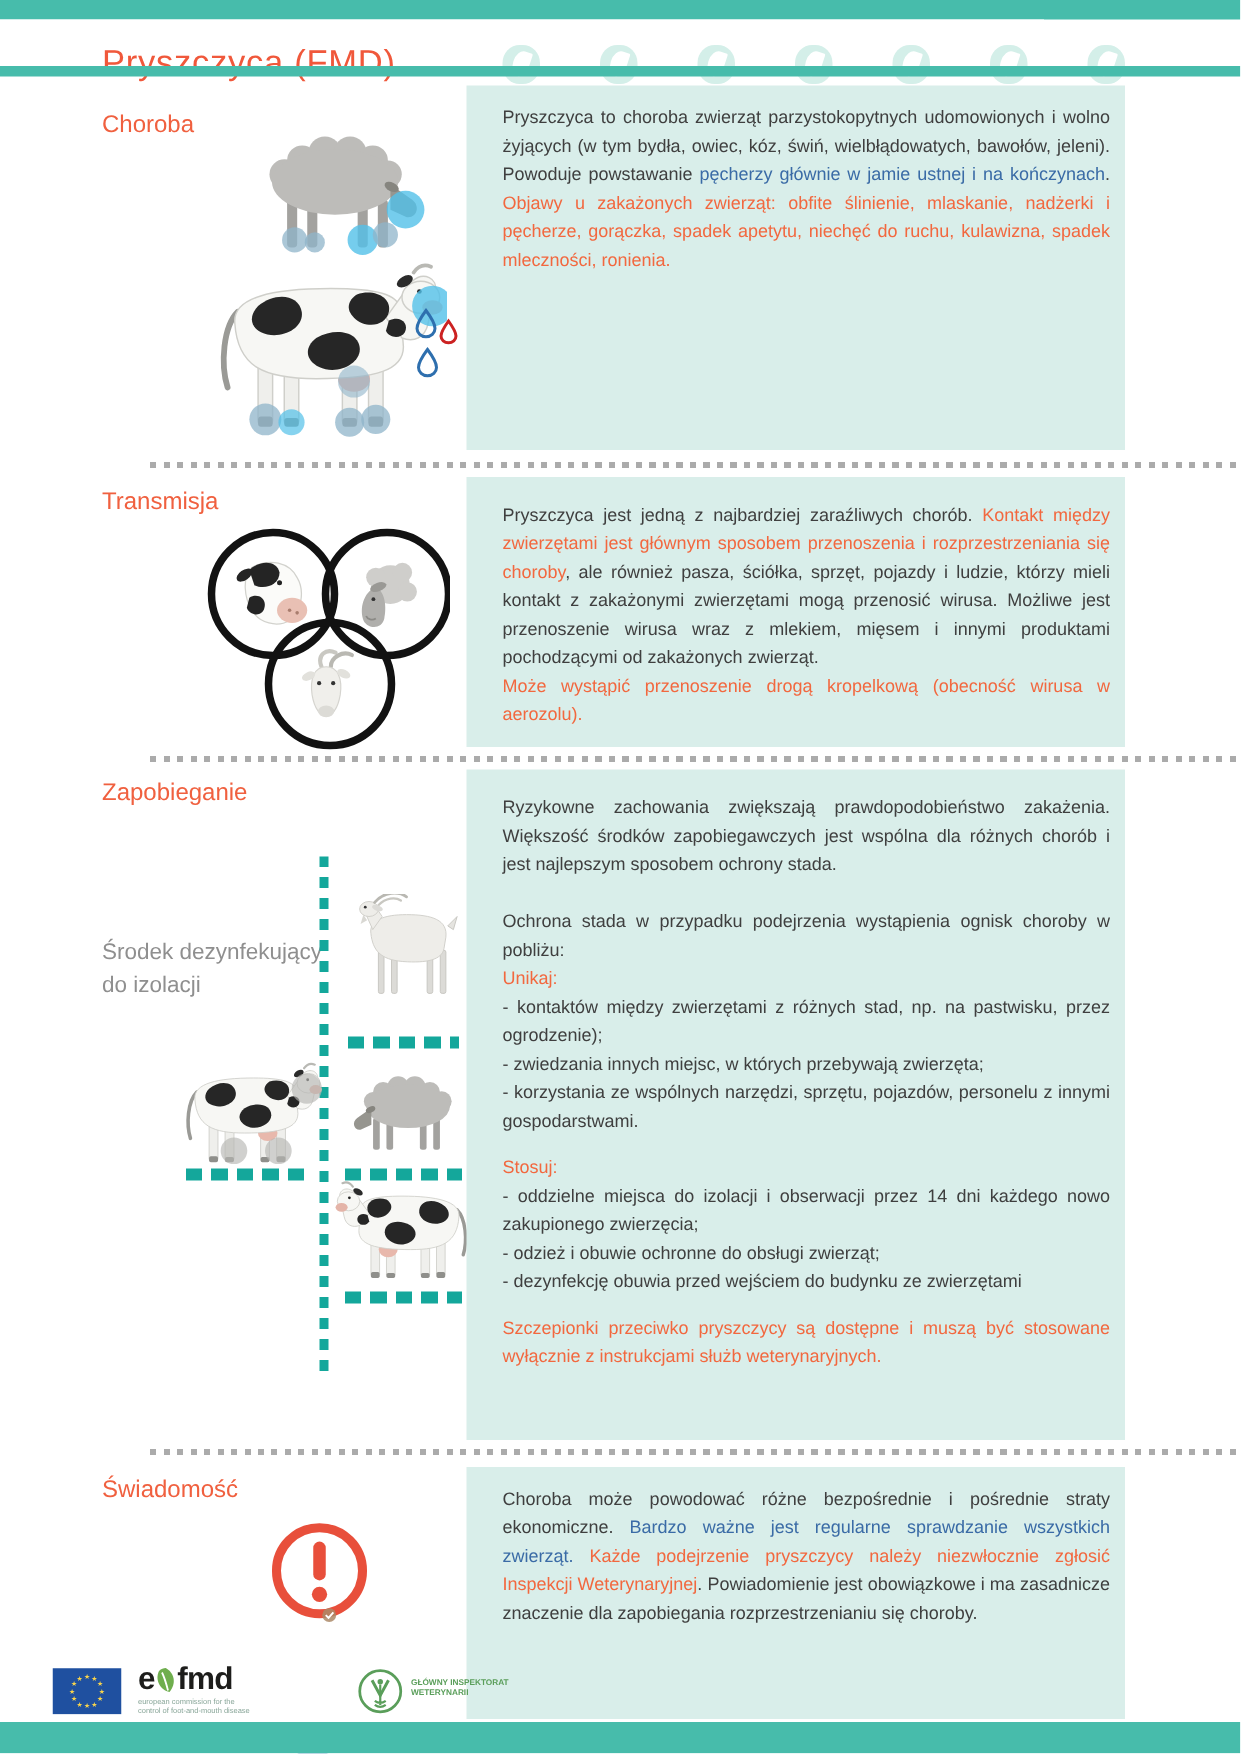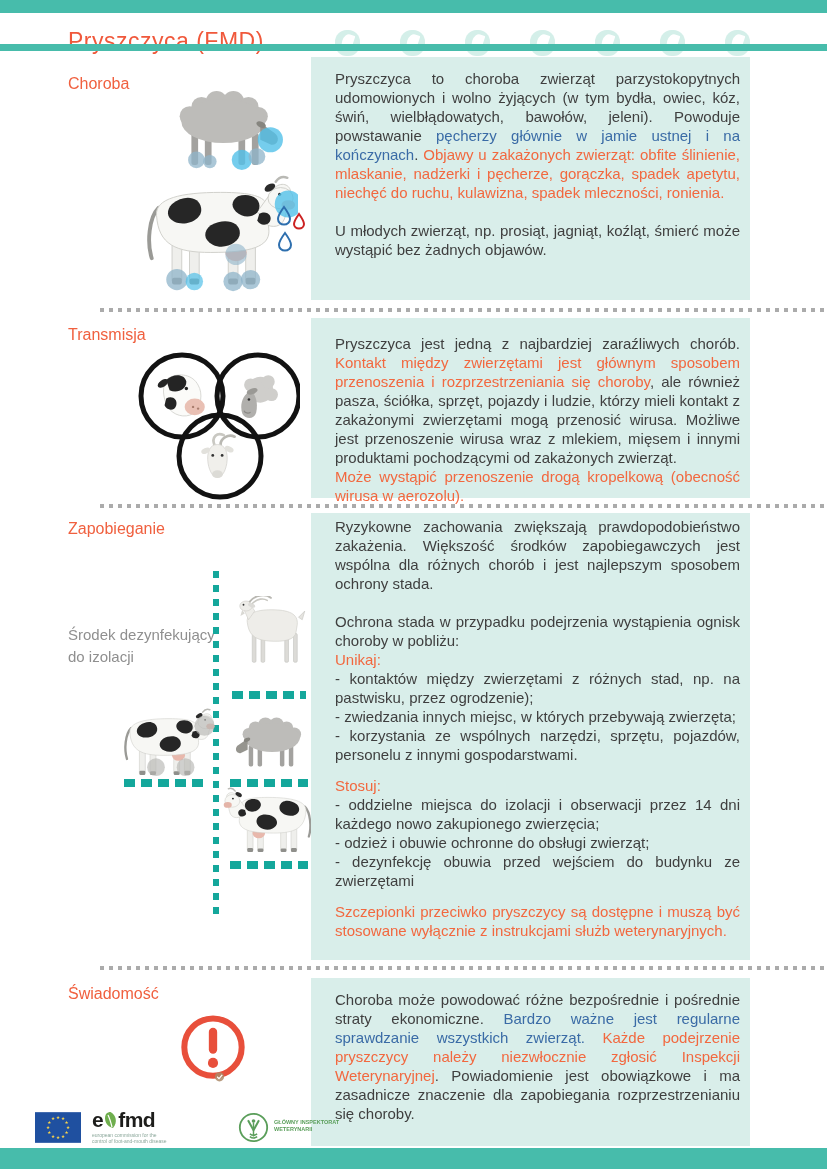--- a/index.html
+++ b/index.html
@@ -12,21 +12,21 @@
   .title-band{position:absolute;left:0;top:13px;width:676px;height:31px;background:#ffffff;padding-left:20px;}
   .page-title{position:absolute;left:68px;top:15px;font-size:23px;color:#f0583b;letter-spacing:.5px;}
   .leaf{position:absolute;top:17px;width:25px;height:26px;background:#d4efe9;border-radius:46%;}
   .leaf::after{
     content:"";position:absolute;left:7px;top:4px;width:11px;height:17px;background:#ffffff;
     border-radius:62% 8% 62% 62%;transform:rotate(18deg);
   }
   .header-rule{position:absolute;left:0;top:44px;width:827px;height:7px;background:#47bcab;}
   
   .panel{position:absolute;left:311px;width:439px;background:#d9eeea;}
-  .panel-inner{padding:12px 10px 0 24px;font-size:15px;line-height:19px;text-align:justify;color:#3f3f3f;}
+  .panel-inner{padding:12px 10px 0 24px;font-size:12px;line-height:19px;text-align:justify;color:#3f3f3f;}
   .p{margin:0 0 0 0;}
   .gap{height:19px;}
   .gap-sm{height:12px;}
   .t-dark{color:#3f3f3f;}
   .t-orange{color:#f2683f;}
   .t-blue{color:#3a6ba6;}
   
   .dots{position:absolute;left:100px;width:727px;height:4px;
     background:repeating-linear-gradient(to right,#ababab 0 4px,transparent 4px 9px);}
   
@@ -180,21 +180,20 @@
       <path d="M8,3 C8,3 2,11 2,15 a6,5.5 0 0 0 12,0 C14,11 8,3 8,3 Z"></path>
       <path d="M9,29 C9,29 3,37 3,41 a6,5.5 0 0 0 12,0 C15,37 9,29 9,29 Z"></path>
     </g>
     <path d="M23,10 C23,10 18,17 18,20 a5,4.5 0 0 0 10,0 C28,17 23,10 23,10 Z" stroke="#cc2222" stroke-width="2" fill="none"></path>
   </svg>
 
   <div class="panel" style="top:57px;height:243px">
     <div class="panel-inner">
       <p class="p"><span class="t-dark">Pryszczyca to choroba zwierząt parzystokopytnych udomowionych i wolno żyjących (w tym bydła, owiec, kóz, świń, wielbłądowatych, bawołów, jeleni). Powoduje powstawanie </span><span class="t-blue">pęcherzy głównie w jamie ustnej i na kończynach</span><span class="t-dark">. </span><span class="t-orange">Objawy u zakażonych zwierząt: obfite ślinienie, mlaskanie, nadżerki i pęcherze, gorączka, spadek apetytu, niechęć do ruchu, kulawizna, spadek mleczności, ronienia.</span></p>
       <div class="gap"></div>
-      <p class="p t-dark">U młodych zwierząt, np. prosiąt, jagniąt, koźląt, śmierć może wystąpić bez żadnych objawów.</p>
     </div>
   </div>
 
   <div class="dots" style="top:308px"></div>
 
   <div class="section-heading" style="top:326px">Transmisja</div>
 
   <svg class="ill" style="left:130px;top:346px" width="170" height="156" viewBox="0 0 170 156">
     <use href="#sym-cow-head" x="26" y="24" width="54" height="52"></use>
     <use href="#sym-sheep-head" x="102" y="26" width="50" height="50"></use>
@@ -237,21 +236,21 @@
     <use href="#sym-sheep" transform="translate(140,0) scale(-1,1)"></use>
   </svg>
   <div class="h-dash" style="left:230px;top:779px;width:78px"></div>
 
   <svg class="ill" style="left:222px;top:786px" width="92" height="74" viewBox="0 0 160 125">
     <use href="#sym-cow" transform="translate(160,0) scale(-1,1)"></use>
   </svg>
   <div class="h-dash" style="left:230px;top:861px;width:78px"></div>
 
   <div class="panel" style="top:513px;height:447px">
-    <div class="panel-inner" style="padding-top:4px">
+    <div class="panel-inner" style="padding-top:16px">
       <p class="p t-dark">Ryzykowne zachowania zwiększają prawdopodobieństwo zakażenia. Większość środków zapobiegawczych jest wspólna dla różnych chorób i jest najlepszym sposobem ochrony stada.</p>
       <div class="gap"></div>
       <p class="p t-dark">Ochrona stada w przypadku podejrzenia wystąpienia ognisk choroby w pobliżu:</p>
       <p class="p t-orange">Unikaj:</p>
       <p class="p t-dark">- kontaktów między zwierzętami z różnych stad, np. na pastwisku, przez ogrodzenie);</p>
       <p class="p t-dark">- zwiedzania innych miejsc, w których przebywają zwierzęta;</p>
       <p class="p t-dark">- korzystania ze wspólnych narzędzi, sprzętu, pojazdów, personelu z innymi gospodarstwami.</p>
       <div class="gap-sm"></div>
       <p class="p t-orange">Stosuj:</p>
       <p class="p t-dark">- oddzielne miejsca do izolacji i obserwacji przez 14 dni każdego nowo zakupionego zwierzęcia;</p>

